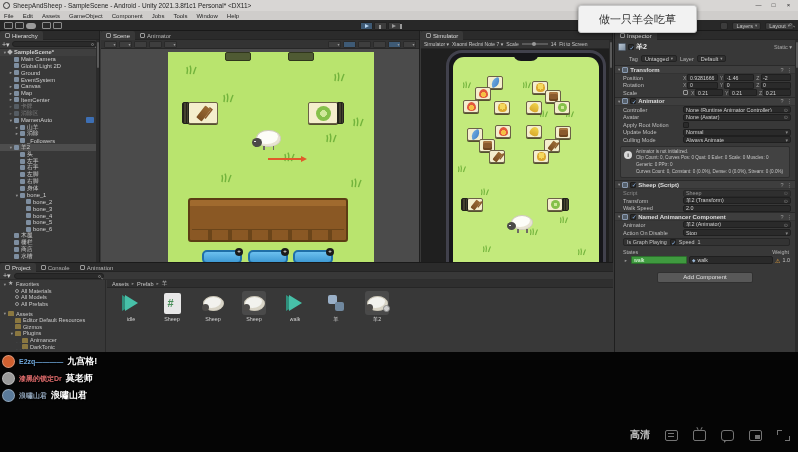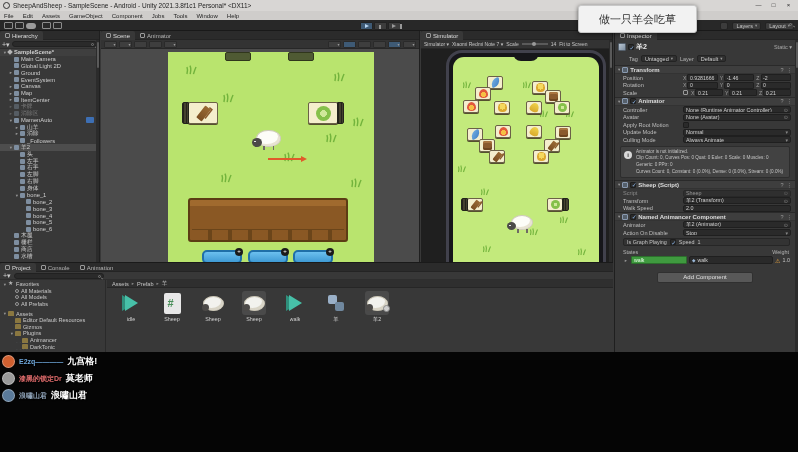--- a/index.html
+++ b/index.html
@@ -997,13 +997,21 @@
         <span class="chat-msg">莫老师</span>
       </div>
       <div class="chat-row">
         <span class="chat-avatar" style="background: rgb(90, 122, 154);"></span>
         <span class="chat-name" style="color: rgb(143, 163, 184);">浪嘯山君</span>
         <span class="chat-msg">浪嘯山君</span>
       </div>
     </div>
 
 
+  <div class="br-controls">
+    <span class="hd-label">高清</span>
+    <span class="bi bi-dan"></span>
+    <span class="bi bi-tv"></span>
+    <span class="bi bi-chat"></span>
+    <span class="bi bi-pip"></span>
+    <span class="bi bi-full"></span>
+  </div>
 </div>
 
 </body></html>

